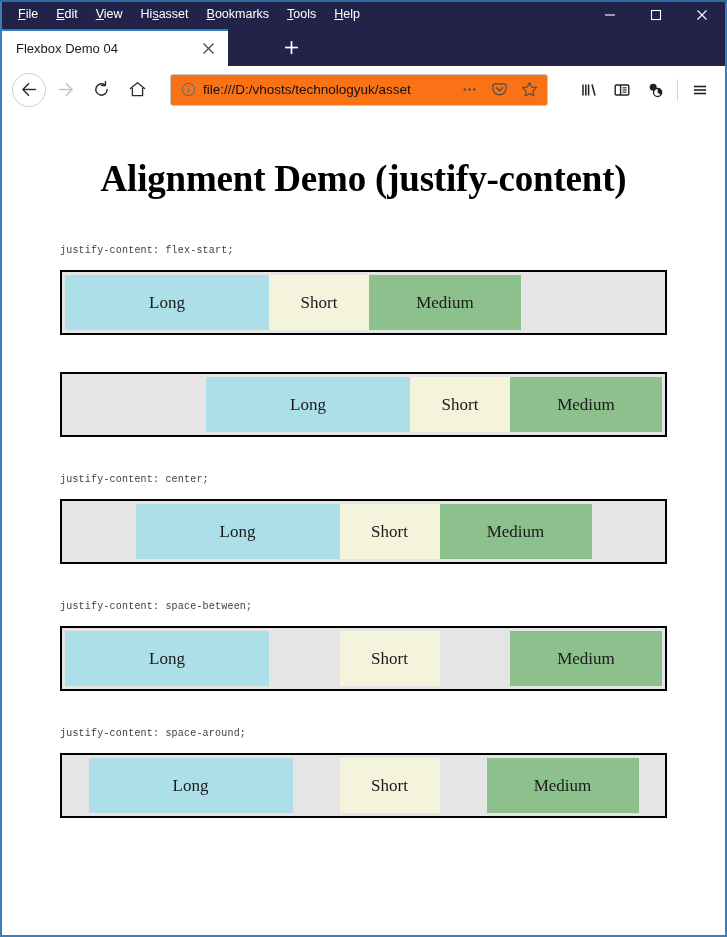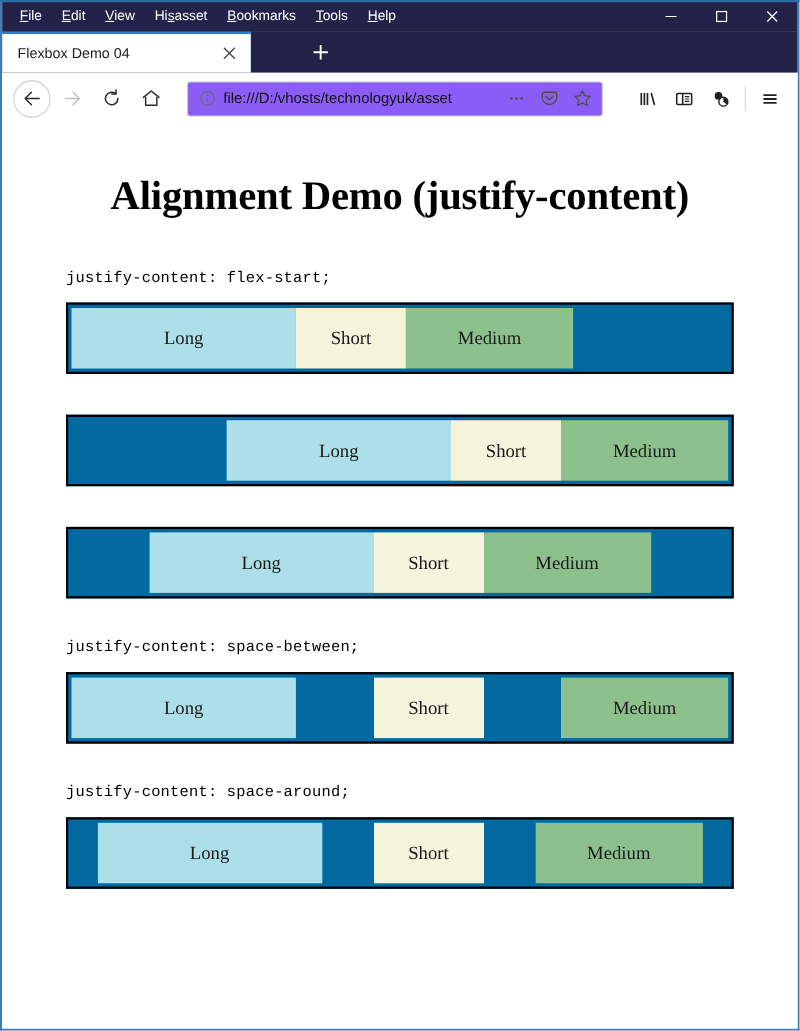--- a/index.html
+++ b/index.html
@@ -143,21 +143,21 @@
     border: 1px solid #cfcfcf;
   }
   .nav-btn.disabled { color: #c0c0c0; }
 
   .urlbar {
     flex: 1;
     height: 32px;
     margin: 0 24px 0 14px;
     border: 1px solid #c6c6c6;
     border-radius: 3px;
-    background: #8b5cf6;
+    background: #f97316;
     display: flex;
     align-items: center;
     padding: 0 6px 0 8px;
     gap: 6px;
     min-width: 0;
   }
   .url-info {
     width: 18px; height: 18px;
     flex: 0 0 auto;
     display: flex; align-items: center; justify-content: center;
@@ -217,29 +217,29 @@
     margin-top: 44px;
     margin-bottom: 0;
     letter-spacing: -0.2px;
   }
 
   .demo-block { margin-top: 37px; }
   .demo-block:first-of-type { margin-top: 45px; }
 
   .demo-label {
     font-family: "Liberation Mono", "DejaVu Sans Mono", monospace;
-    font-size: 14px;
-    color: #000000;
+    font-size: 10px;
+    color: #404040;
     margin-bottom: 14px;
     letter-spacing: 0.2px;
   }
 
   .flex-container {
     border: 2px solid #000000;
-    background: #0369a1;
+    background: #e5e5e5;
     height: 65px;
     display: flex;
     align-items: stretch;
     padding: 3px;
   }
 
   .flex-item {
     display: flex;
     align-items: center;
     justify-content: center;
@@ -420,20 +420,21 @@
 
     <div class="demo-block">
       <div class="flex-container jc-flex-end" style="border-color: rgb(0, 0, 0);">
         <div class="flex-item item-long" style="background: rgb(173, 223, 232);">Long</div>
         <div class="flex-item item-short" style="background: rgb(244, 244, 220);">Short</div>
         <div class="flex-item item-medium" style="background: rgb(140, 192, 140);">Medium</div>
       </div>
     </div>
 
     <div class="demo-block">
+      <div class="demo-label">justify-content: center;</div>
       <div class="flex-container jc-center" style="border-color: rgb(0, 0, 0);">
         <div class="flex-item item-long" style="background: rgb(173, 223, 232);">Long</div>
         <div class="flex-item item-short" style="background: rgb(244, 244, 220);">Short</div>
         <div class="flex-item item-medium" style="background: rgb(140, 192, 140);">Medium</div>
       </div>
     </div>
 
     <div class="demo-block">
       <div class="demo-label">justify-content: space-between;</div>
       <div class="flex-container jc-space-between" style="border-color: rgb(0, 0, 0);">

